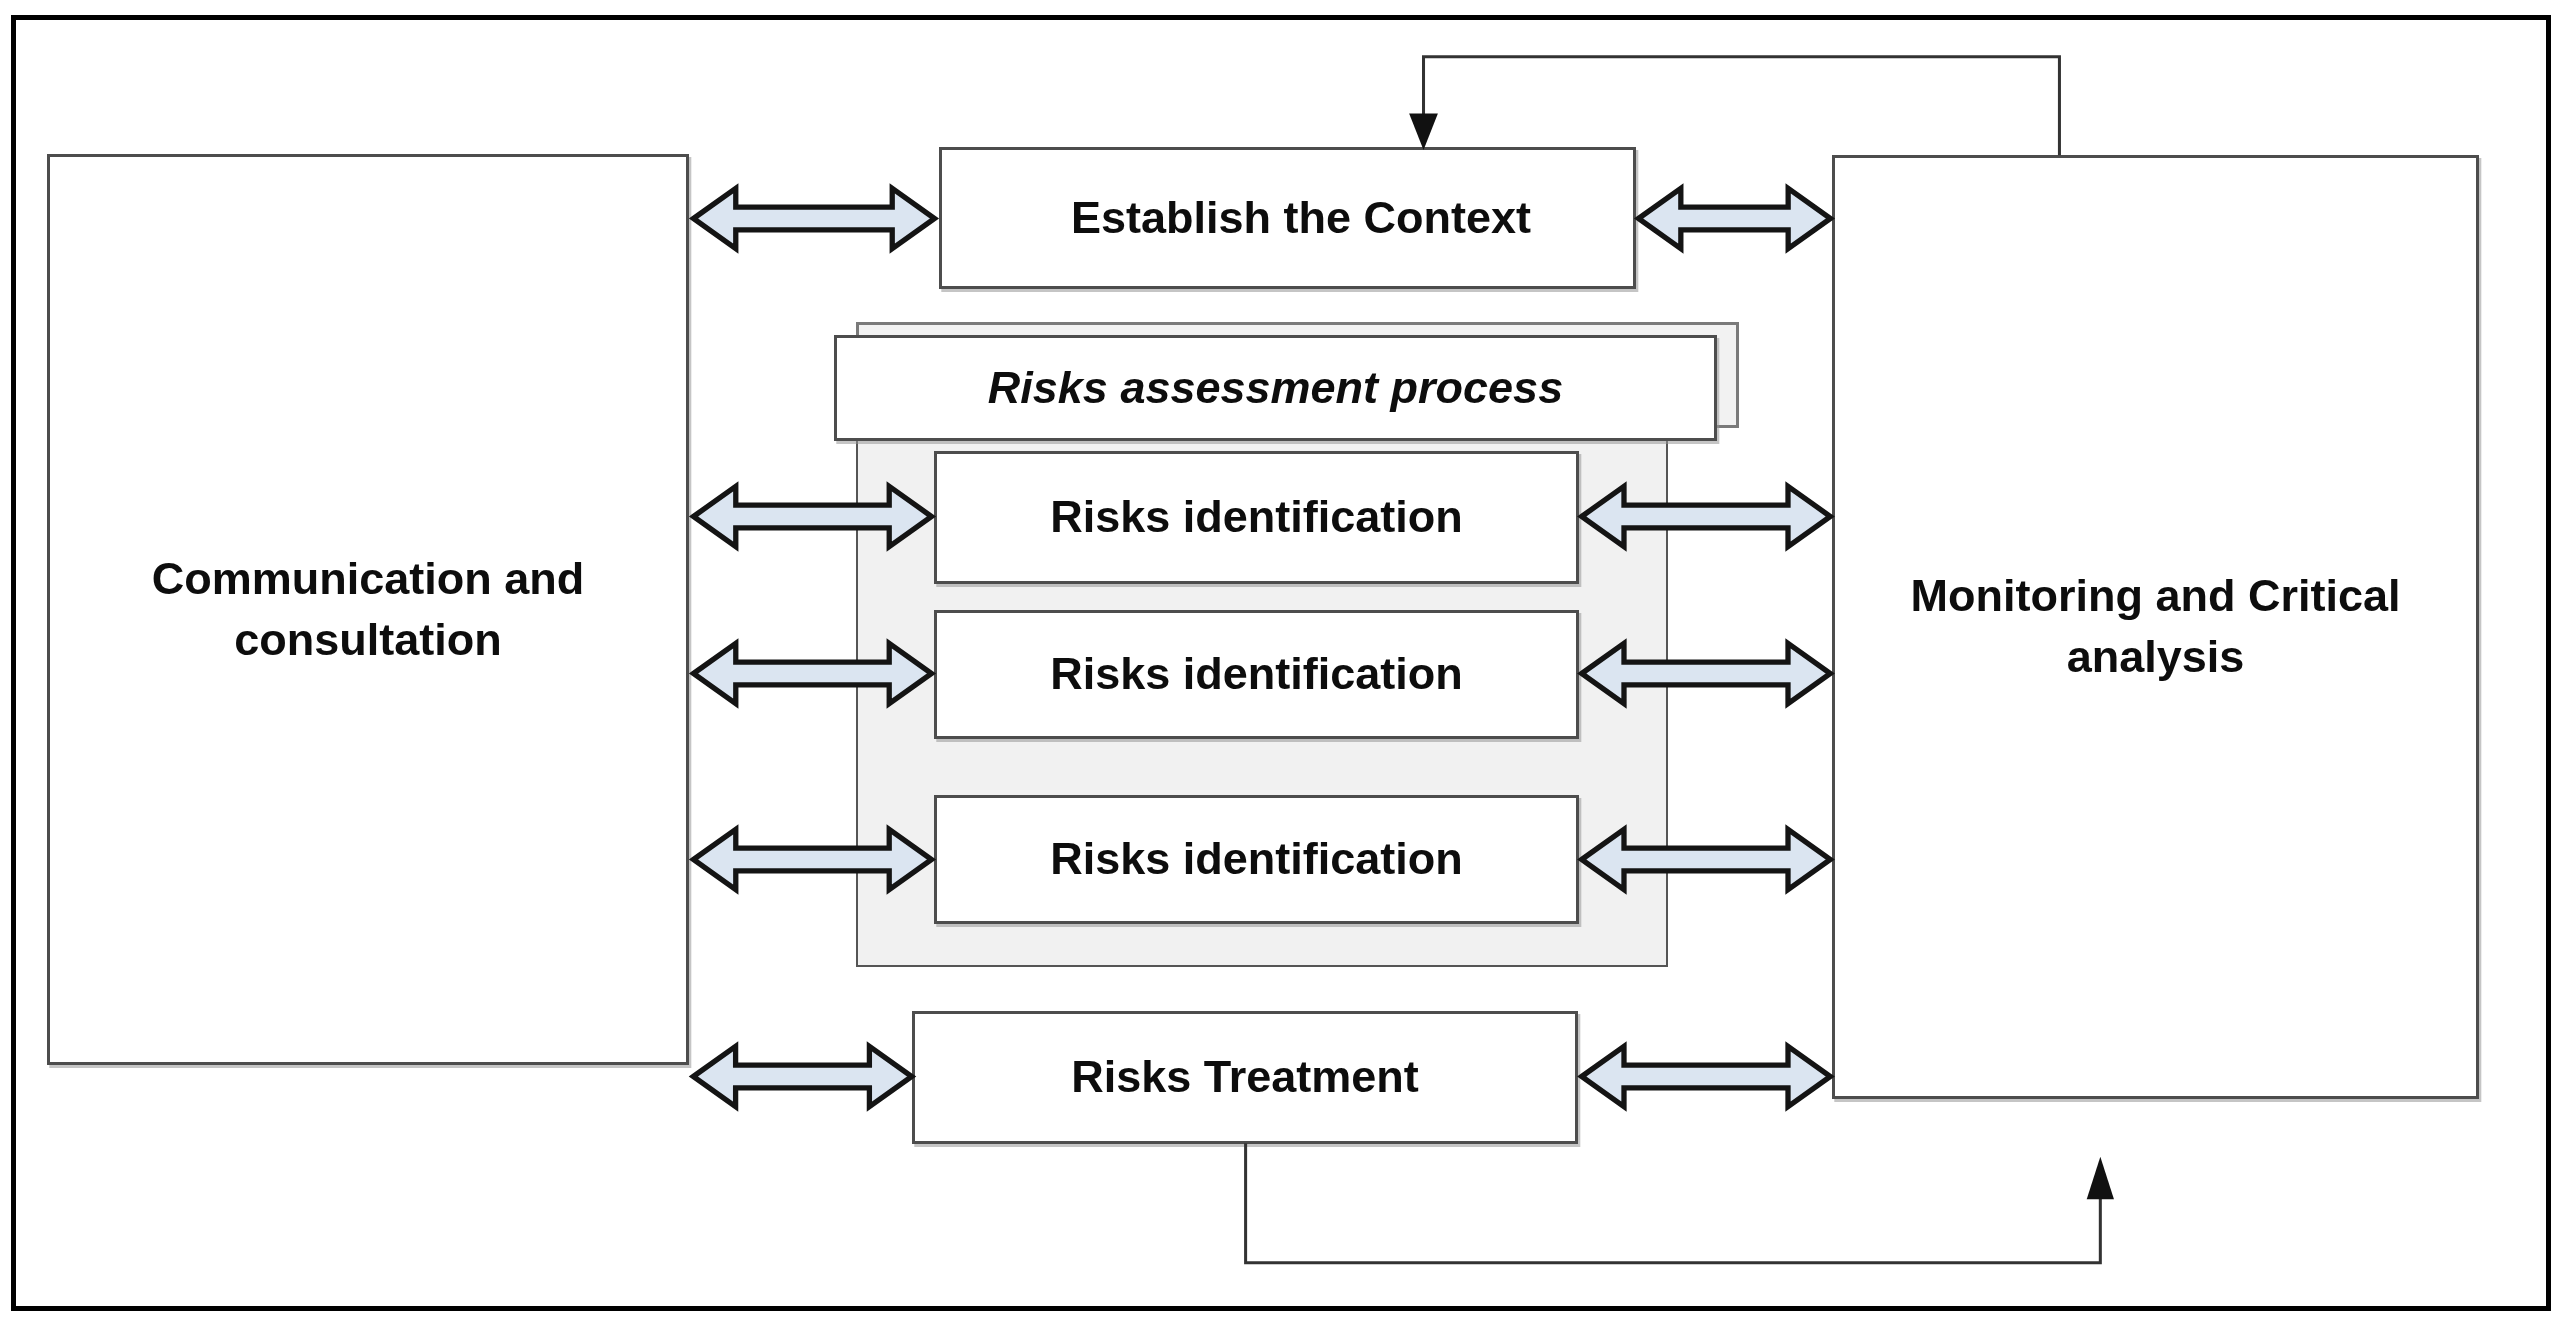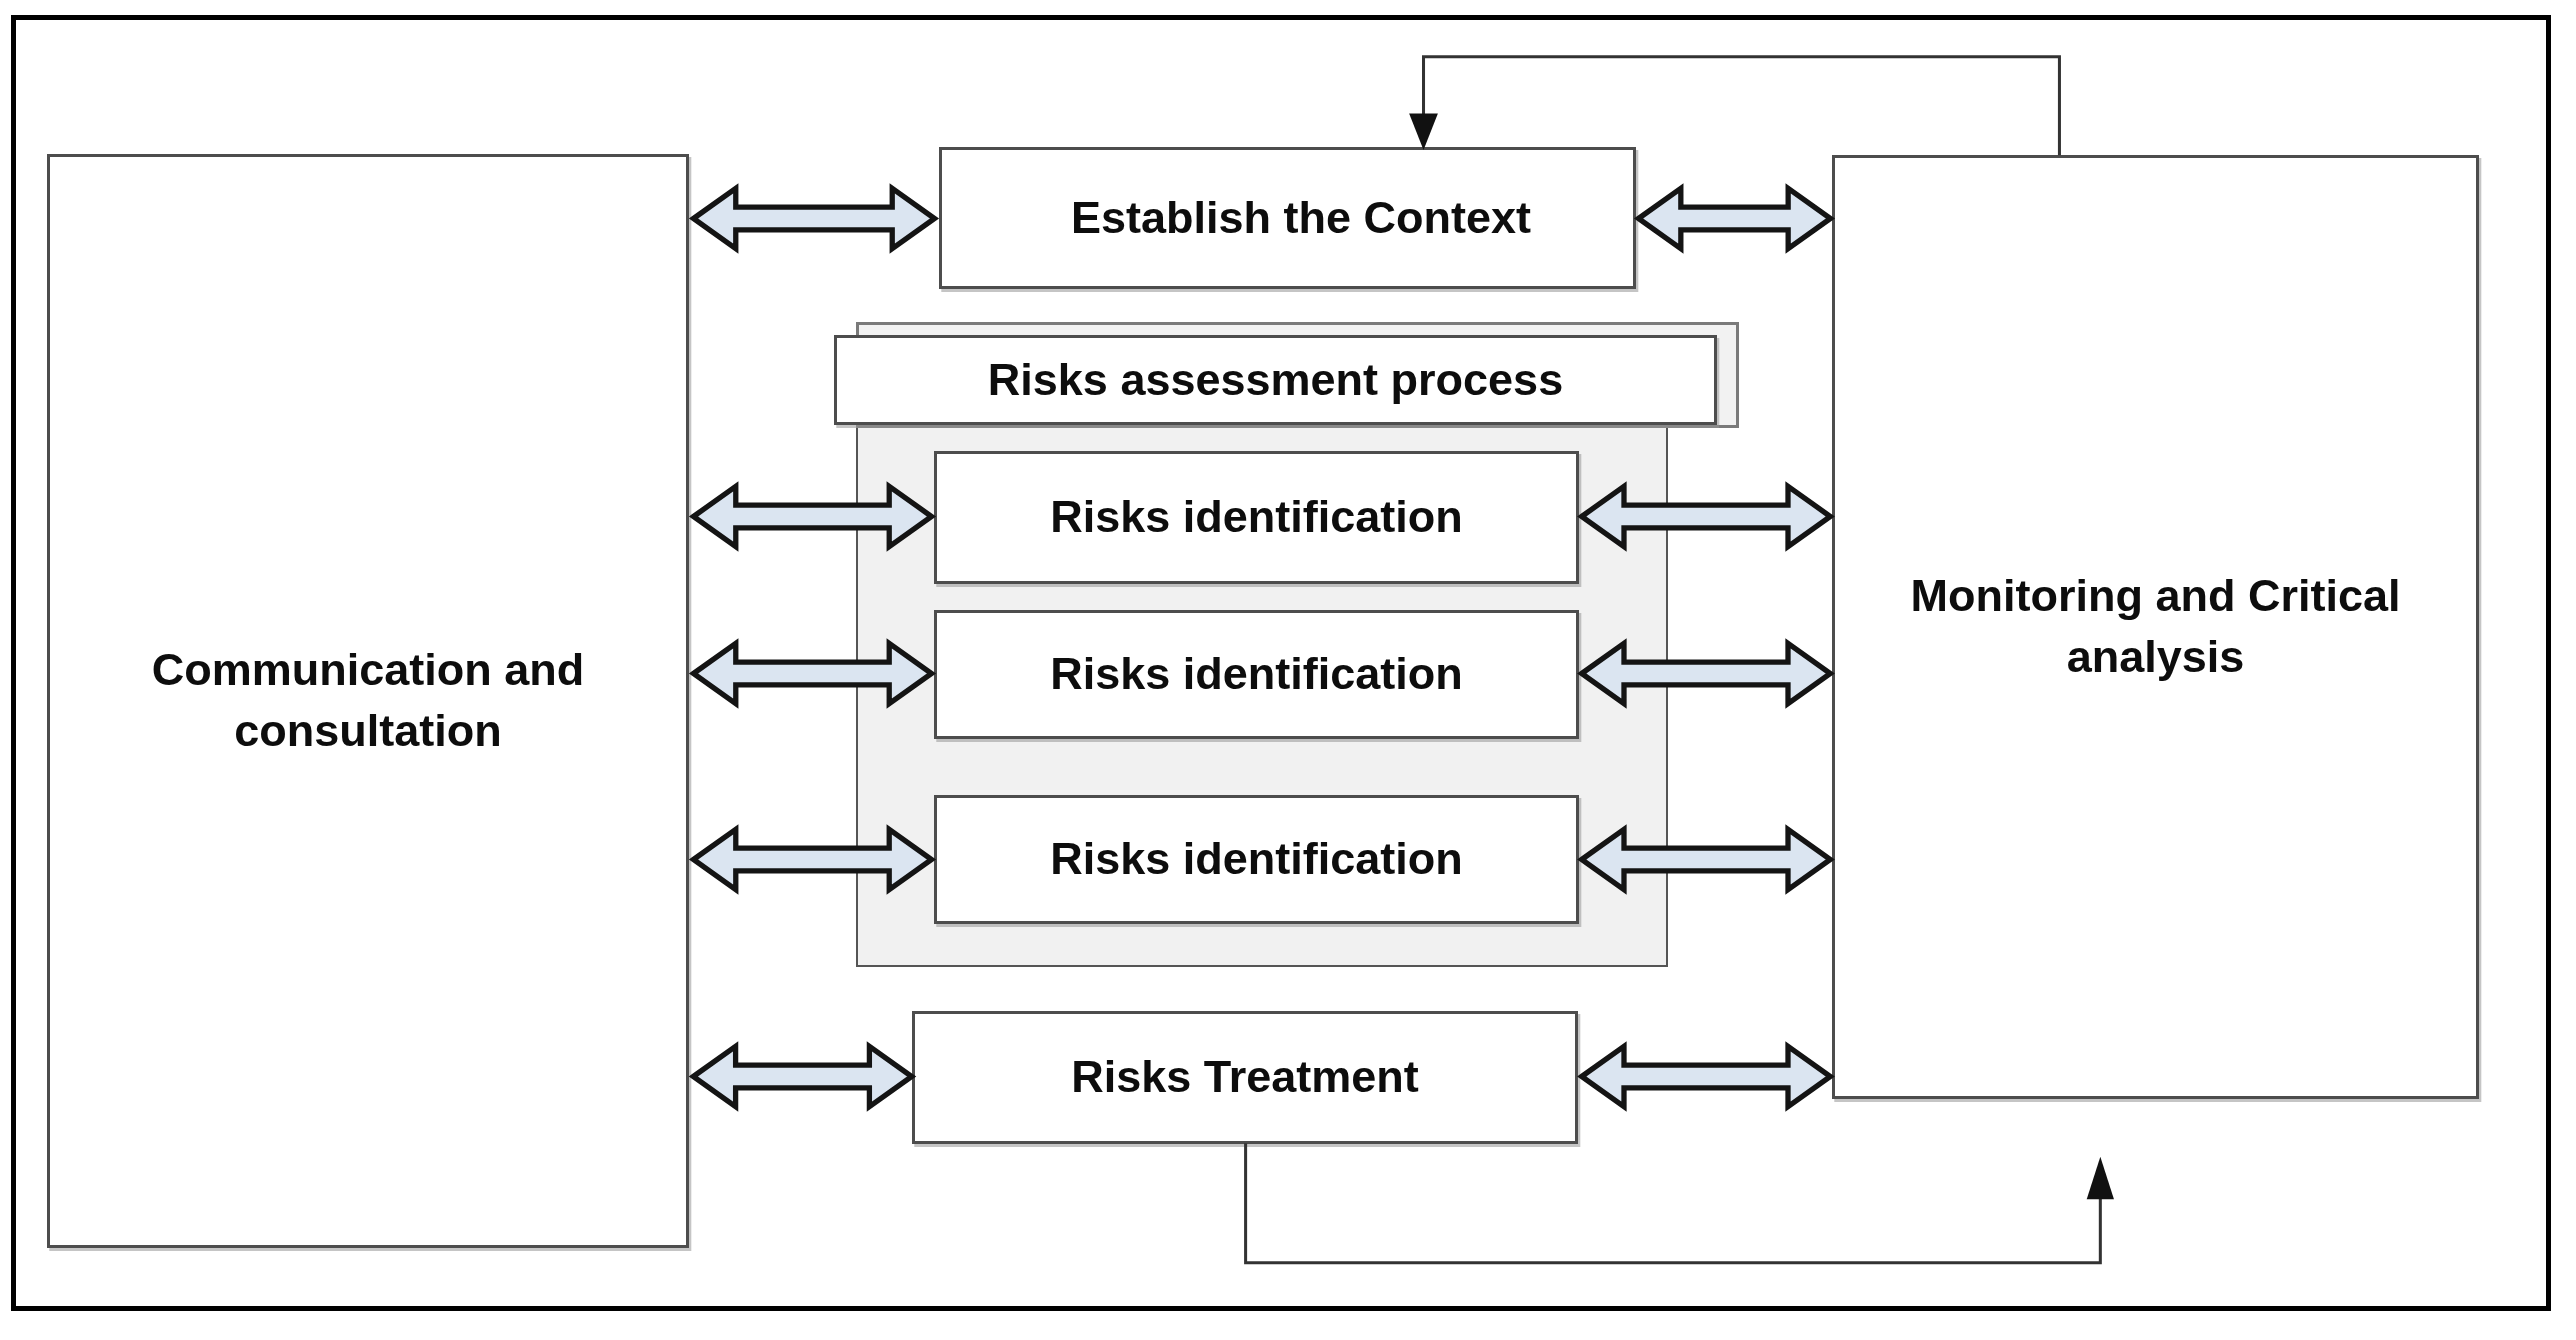--- a/index.html
+++ b/index.html
@@ -60,37 +60,37 @@
   svg.overlay{position:absolute;left:0;top:0;width:2576px;height:1340px;z-index:4;pointer-events:none;}
   .lbl{padding:0 23px;}
 </style>
 </head>
 <body>
 
 <div class="canvas">
 
   <div class="frame"></div>
 
-  <div class="node" style="left:47px;top:154px;width:642px;height:1094px;">
+  <div class="node" style="left:47px;top:154px;width:642px;height:911px;">
     <div class="lbl">Communication and consultation</div>
   </div>
 
   <div class="node" style="left:1832px;top:155px;width:647px;height:944px;">
     <div class="lbl">Monitoring and Critical analysis</div>
   </div>
 
   <div class="node" style="left:939px;top:147px;width:697px;height:142px;padding-left:27px;">
     <div class="lbl">Establish the Context</div>
   </div>
 
   <div class="panel" style="left:856px;top:345px;width:812px;height:622px;"></div>
 
   <div class="backsheet" style="left:856px;top:322px;width:883px;height:106px;"></div>
 
-  <div class="node assess" style="left:834px;top:335px;width:883px;height:90px;">
+  <div class="node assess" style="left:834px;top:335px;width:883px;height:106px;font-style:italic;">
     <div class="lbl">Risks assessment process</div>
   </div>
 
   <div class="node" style="left:934px;top:451px;width:645px;height:133px;">
     <div class="lbl">Risks identification</div>
   </div>
 
   <div class="node" style="left:934px;top:610px;width:645px;height:129px;">
     <div class="lbl">Risks identification</div>
   </div>

